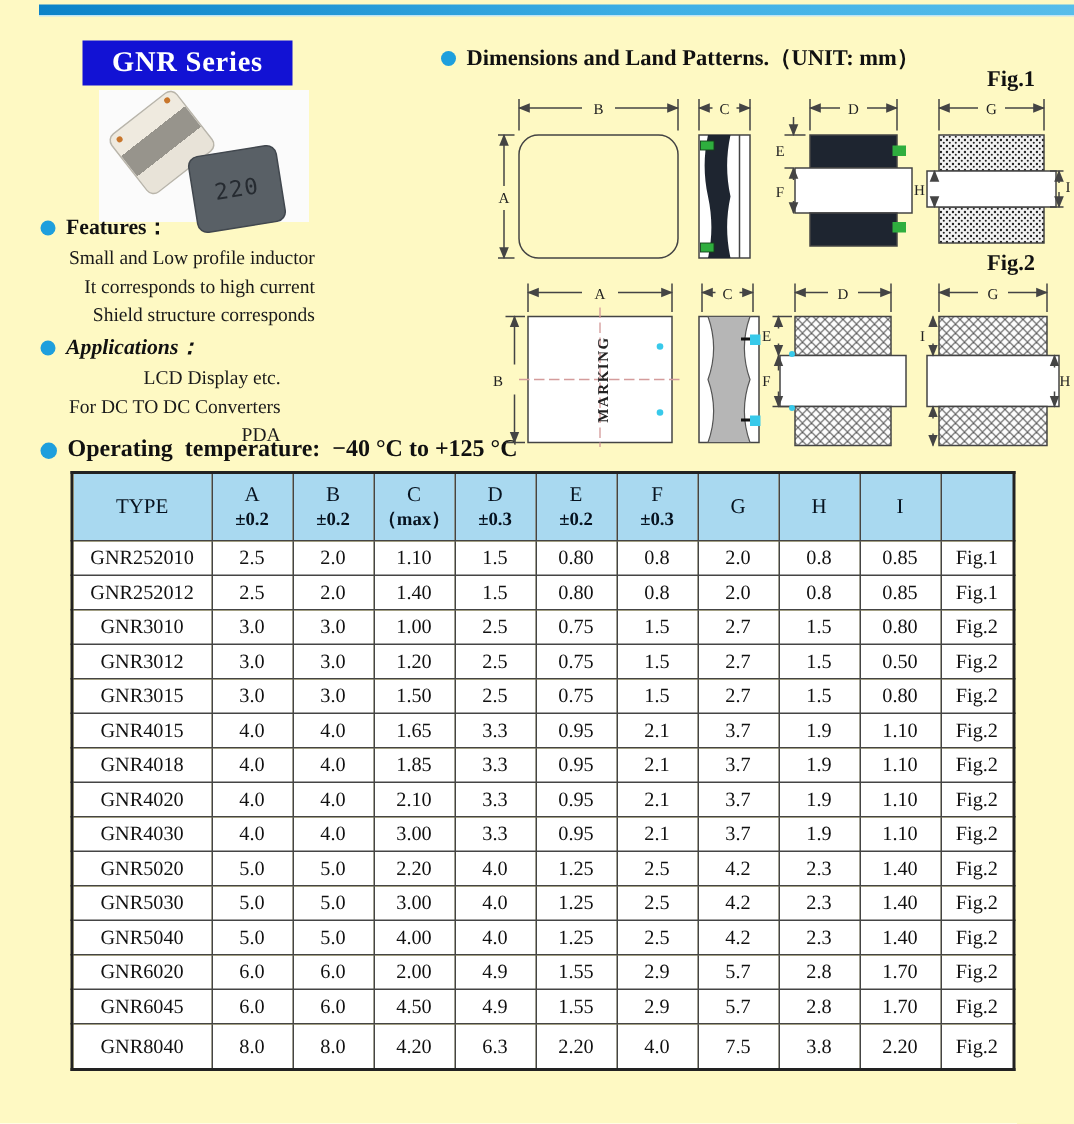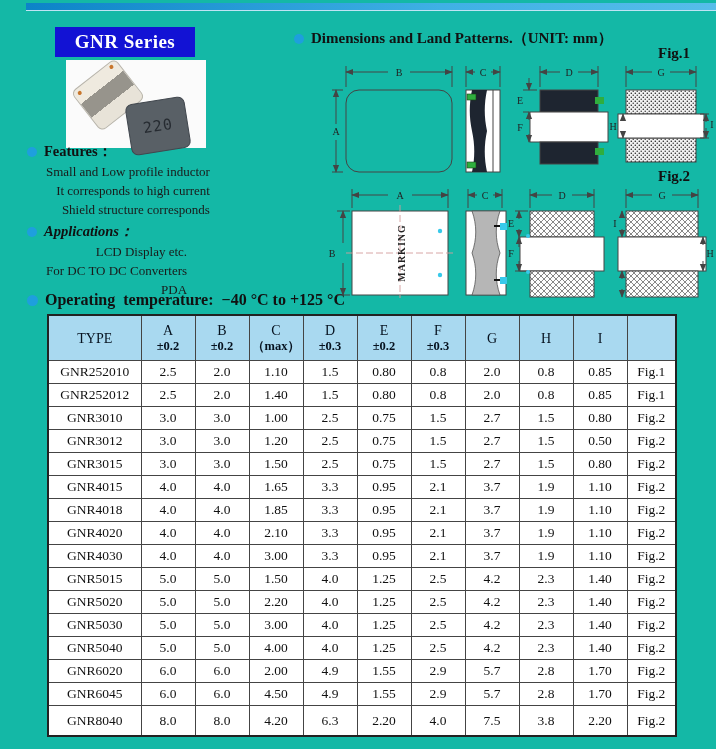--- a/index.html
+++ b/index.html
@@ -1,17 +1,17 @@
 <!DOCTYPE html>
 <html><head>
 <meta charset="utf-8">
 <style>
   html,body{margin:0;padding:0;background:#fff;}
   .page{
-    position:relative;width:716px;height:749px;background:#14b8a6;overflow:hidden;
+    position:relative;width:716px;height:749px;background:#fef9c3;overflow:hidden;
     font-family:"Liberation Serif",serif;color:#111;
   }
   .abs{position:absolute;}
   
   .top-bar{left:26px;top:3px;width:690px;height:7px;
     background:linear-gradient(to right,#0c83c8,#3fb0e5 60%,#57bdea);
     border-bottom:1px solid #bfe4f5;}
   
   .series-box{left:55px;top:27px;width:140px;height:30px;background:#1212d4;
     display:flex;align-items:center;justify-content:center;}
@@ -436,33 +436,20 @@
           <td>3.00</td>
           <td>3.3</td>
           <td>0.95</td>
           <td>2.1</td>
           <td>3.7</td>
           <td>1.9</td>
           <td>1.10</td>
           <td>Fig.2</td>
         </tr>
         <tr>
-          <td>GNR5015</td>
-          <td>5.0</td>
-          <td>5.0</td>
-          <td>1.50</td>
-          <td>4.0</td>
-          <td>1.25</td>
-          <td>2.5</td>
-          <td>4.2</td>
-          <td>2.3</td>
-          <td>1.40</td>
-          <td>Fig.2</td>
-        </tr>
-        <tr>
           <td>GNR5020</td>
           <td>5.0</td>
           <td>5.0</td>
           <td>2.20</td>
           <td>4.0</td>
           <td>1.25</td>
           <td>2.5</td>
           <td>4.2</td>
           <td>2.3</td>
           <td>1.40</td>

